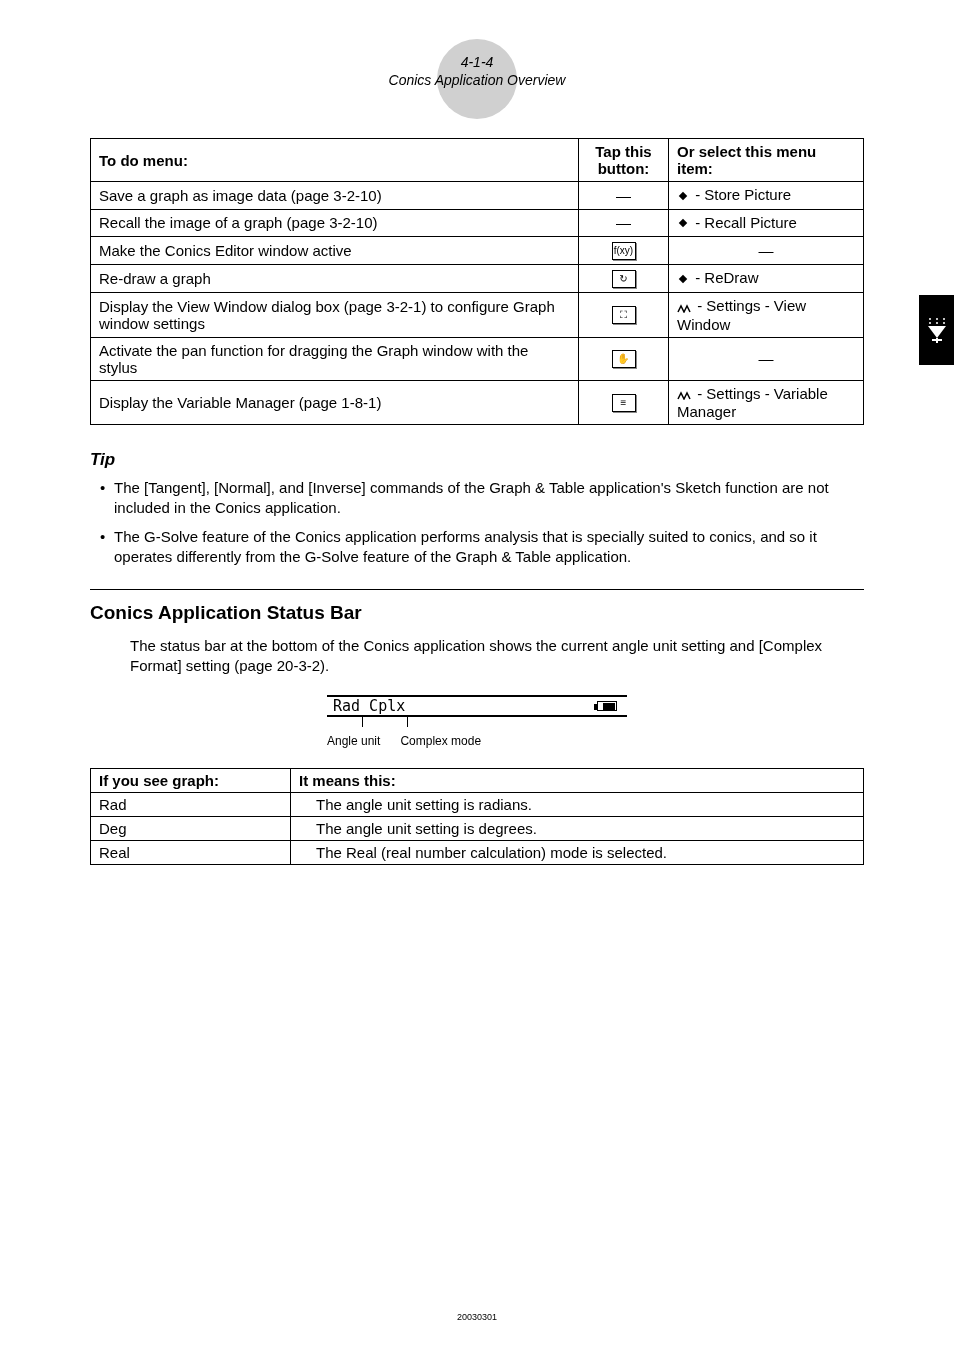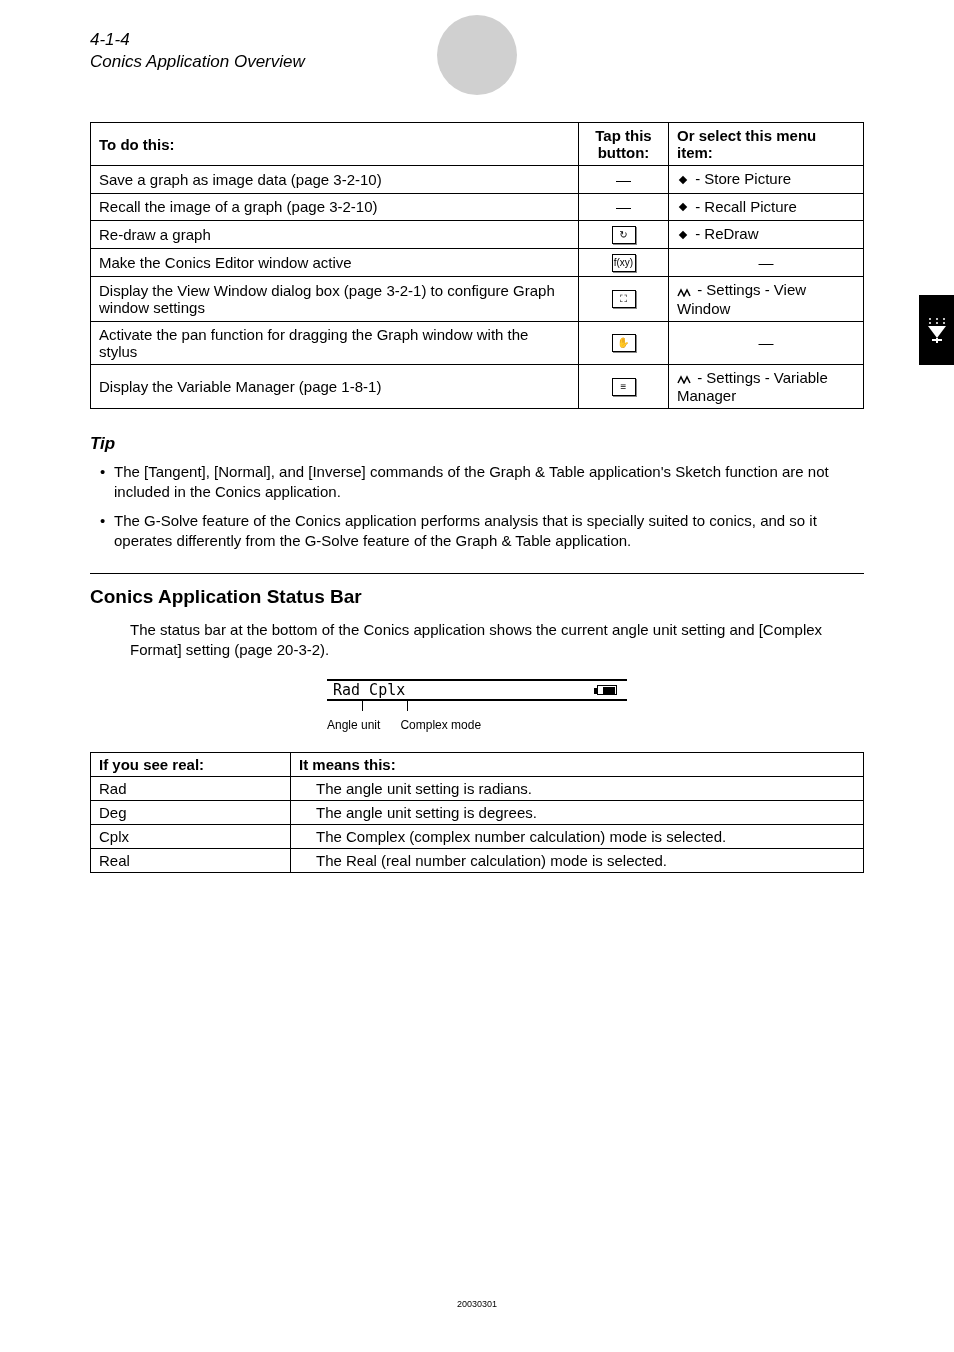--- a/index.html
+++ b/index.html
@@ -6,25 +6,26 @@
     body {
       font-family: Arial, Helvetica, sans-serif;
       font-size: 14px;
       background: #fff;
       width: 954px;
       height: 1352px;
       position: relative;
       padding: 30px 90px 20px 90px;
     }
     .page-header {
-      text-align: left;
+      text-align: center;
       font-style: italic;
-      font-size: 17px;
+      font-size: 14px;
       margin-bottom: 50px;
       position: relative;
+      margin-top: 24px;
     }
     .page-header-circle {
       position: absolute;
       width: 80px;
       height: 80px;
       background: #d0d0d0;
       border-radius: 50%;
       left: 50%;
       transform: translateX(-50%);
       top: -15px;
@@ -137,21 +138,21 @@
     table.status-table th, table.status-table td {
       border: 1px solid #000;
       padding: 3px 8px;
       font-size: 15px;
       text-align: left;
     }
     table.status-table th { font-weight: bold; }
     table.status-table td:nth-child(2) { padding-left: 25px; }
     .footer-num {
       position: absolute;
-      bottom: 43px;
+      bottom: 30px;
       left: 50%;
       transform: translateX(-50%);
       font-size: 9px;
     }
     .menu-diamond {
       display: inline-block;
       vertical-align: middle;
       margin-right: 2px;
     }
     .em-dash { text-align: center; }
@@ -172,51 +173,51 @@
     <line x1="18" y1="2" x2="18" y2="10" stroke="#fff" stroke-width="1.5" stroke-dasharray="2,2"></line>
     <path d="M2 10 L20 10 L11 22 Z" fill="#fff"></path>
     <line x1="11" y1="22" x2="11" y2="27" stroke="#fff" stroke-width="2"></line>
     <line x1="6" y1="24" x2="16" y2="24" stroke="#fff" stroke-width="2"></line>
   </svg>
 </div>
 
 <table class="main-table">
   <thead>
     <tr>
-      <th>To do this:</th>
+      <th>To do menu:</th>
       <th>Tap this button:</th>
       <th>Or select this menu item:</th>
     </tr>
   </thead>
   <tbody id="main-tbody">
       <tr>
         <td>Save a graph as image data (page 3-2-10)</td>
         <td class="btn-cell">—</td>
         <td class="menu-cell"><span class="menu-diamond"><svg width="12" height="12">
               <rect x="3" y="3" width="6" height="6" fill="#000" transform="rotate(45 6 6)"></rect>
             </svg></span> - Store Picture</td>
       </tr>
       <tr>
         <td>Recall the image of a graph (page 3-2-10)</td>
         <td class="btn-cell">—</td>
         <td class="menu-cell"><span class="menu-diamond"><svg width="12" height="12">
               <rect x="3" y="3" width="6" height="6" fill="#000" transform="rotate(45 6 6)"></rect>
             </svg></span> - Recall Picture</td>
       </tr>
       <tr>
+        <td>Make the Conics Editor window active</td>
+        <td class="btn-cell"><span class="icon-box">f(xy)</span></td>
+        <td class="menu-cell em-dash">—</td>
+      </tr>
+      <tr>
         <td>Re-draw a graph</td>
         <td class="btn-cell"><span class="icon-box">↻</span></td>
         <td class="menu-cell"><span class="menu-diamond"><svg width="12" height="12">
               <rect x="3" y="3" width="6" height="6" fill="#000" transform="rotate(45 6 6)"></rect>
             </svg></span> - ReDraw</td>
-      </tr>
-      <tr>
-        <td>Make the Conics Editor window active</td>
-        <td class="btn-cell"><span class="icon-box">f(xy)</span></td>
-        <td class="menu-cell em-dash">—</td>
       </tr>
       <tr>
         <td>Display the View Window dialog box (page 3-2-1) to configure Graph window settings</td>
         <td class="btn-cell"><span class="icon-box">⛶</span></td>
         <td class="menu-cell"><span class="menu-diamond"><svg width="14" height="10">
               <path d="M1 9 L4 3 L7 9 L10 3 L13 9" stroke="#000" stroke-width="1.5" fill="none"></path>
             </svg></span> - Settings - View Window</td>
       </tr>
       <tr>
         <td>Activate the pan function for dragging the Graph window with the stylus</td>
@@ -257,37 +258,33 @@
   </div>
   <div class="status-labels">
     <span>Angle unit</span>
     <span>Complex mode</span>
   </div>
 </div>
 
 <table class="status-table">
   <thead>
     <tr>
-      <th style="width:200px;">If you see real:</th>
+      <th style="width:200px;">If you see graph:</th>
       <th>It means this:</th>
     </tr>
   </thead>
   <tbody id="status-tbody">
       <tr>
         <td>Rad</td>
         <td>The angle unit setting is radians.</td>
       </tr>
       <tr>
         <td>Deg</td>
         <td>The angle unit setting is degrees.</td>
       </tr>
       <tr>
-        <td>Cplx</td>
-        <td>The Complex (complex number calculation) mode is selected.</td>
-      </tr>
-      <tr>
         <td>Real</td>
         <td>The Real (real number calculation) mode is selected.</td>
       </tr>
     </tbody>
 </table>
 
 <div class="footer-num">20030301</div>
 
 </body></html>

